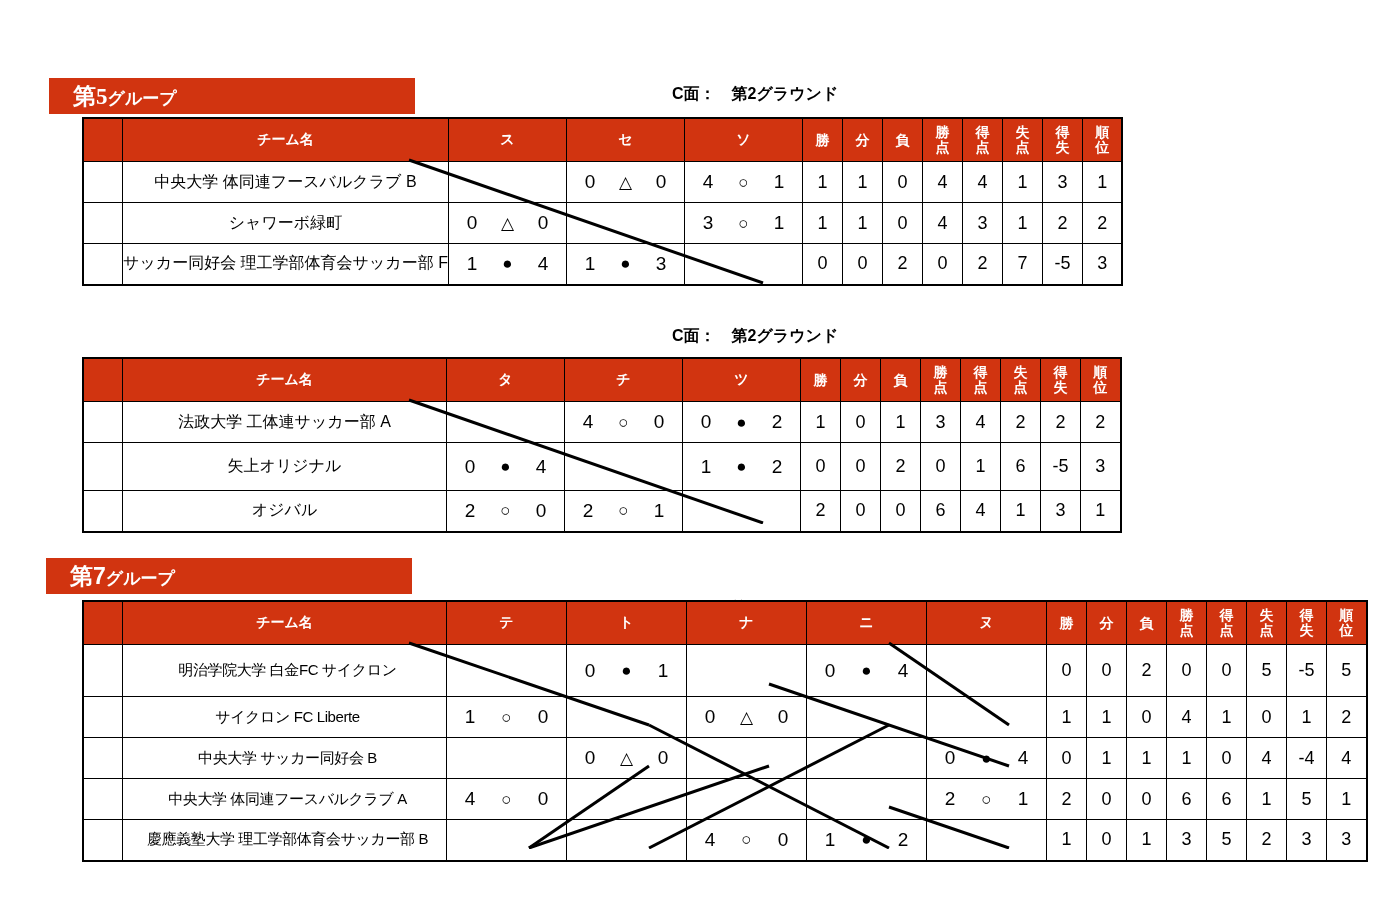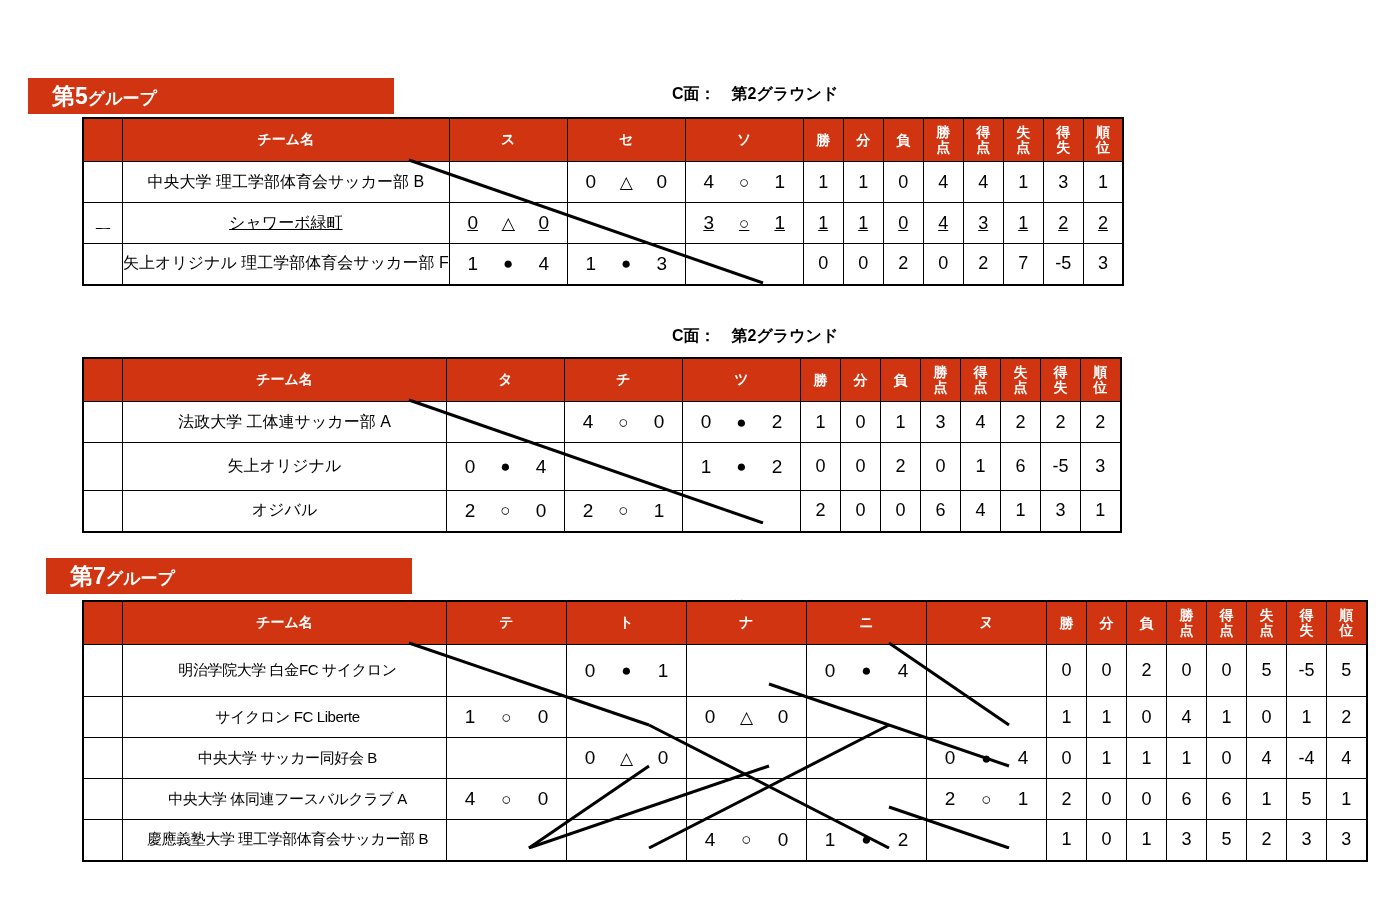--- a/index.html
+++ b/index.html
@@ -142,21 +142,21 @@
     left: 0;
     pointer-events: none;
   }
 
   .tbl-wrap { position: relative; padding-left: 36px; }
 </style>
 </head>
 <body>
 
 <div class="page">
-    <div class="group-block" style="top: 78px; left: 28px;">
+    <div class="group-block" style="top: 78px; left: 49px; font-family: Liberation Serif, serif;">
       <div class="group-title-bar" style="width: 366px; height: 36px;">
         <div class="group-title-text"><span class="big">第5</span><span class="small">グループ</span></div>
       </div>
     </div>
     <div class="venue" style="left: 672px; top: 84px;">C面：　第2グラウンド</div>
     <div class="tbl-wrap" style="position: absolute; left: 46px; top: 117px;">
       <table class="standings">
         <colgroup>
           <col style="width: 38px;">
           <col style="width: 324px;">
@@ -185,21 +185,21 @@
             <th class="hdr-stat">勝<span class="st2">点</span></th>
             <th class="hdr-stat">得<span class="st2">点</span></th>
             <th class="hdr-stat">失<span class="st2">点</span></th>
             <th class="hdr-stat">得<span class="st2">失</span></th>
             <th class="hdr-stat">順<span class="st2">位</span></th>
           </tr>
         </thead>
         <tbody>
           <tr style="height: 41px;">
             <td class="key">ス</td>
-            <td class="team">中央大学 理工学部体育会サッカー部 B</td>
+            <td class="team">中央大学 体同連フースバルクラブ B</td>
             <td class="blocked"></td>
             <td class="result">
               <div class="res-inner">
                 <span class="score">0</span>
                 <span class="mark">△</span>
                 <span class="score">0</span>
               </div>
             </td>
             <td class="result">
               <div class="res-inner">
@@ -210,21 +210,21 @@
             </td>
             <td class="stat">1</td>
             <td class="stat">1</td>
             <td class="stat">0</td>
             <td class="stat">4</td>
             <td class="stat">4</td>
             <td class="stat">1</td>
             <td class="stat">3</td>
             <td class="stat">1</td>
           </tr>
-          <tr style="height: 41px; text-decoration: underline;">
+          <tr style="height: 41px;">
             <td class="key">セ</td>
             <td class="team">シャワーボ緑町</td>
             <td class="result">
               <div class="res-inner">
                 <span class="score">0</span>
                 <span class="mark">△</span>
                 <span class="score">0</span>
               </div>
             </td>
             <td class="blocked"></td>
@@ -239,21 +239,21 @@
             <td class="stat">1</td>
             <td class="stat">0</td>
             <td class="stat">4</td>
             <td class="stat">3</td>
             <td class="stat">1</td>
             <td class="stat">2</td>
             <td class="stat">2</td>
           </tr>
           <tr style="height: 41px;">
             <td class="key">ソ</td>
-            <td class="team">矢上オリジナル 理工学部体育会サッカー部 F</td>
+            <td class="team">サッカー同好会 理工学部体育会サッカー部 F</td>
             <td class="result">
               <div class="res-inner">
                 <span class="score">1</span>
                 <span class="mark">●</span>
                 <span class="score">4</span>
               </div>
             </td>
             <td class="result">
               <div class="res-inner">
                 <span class="score">1</span>

